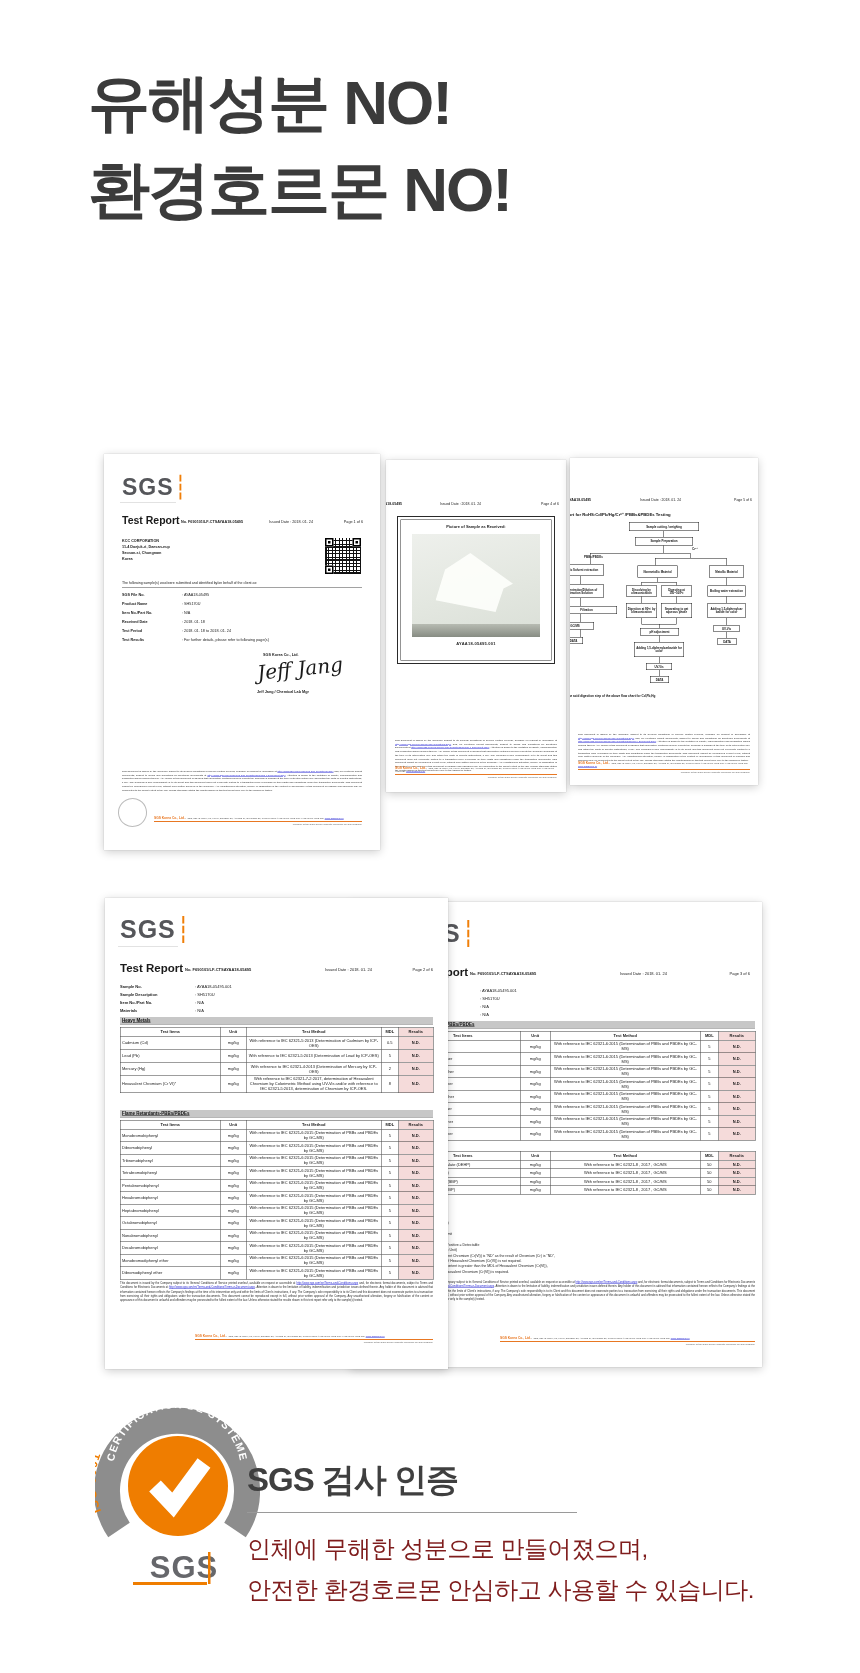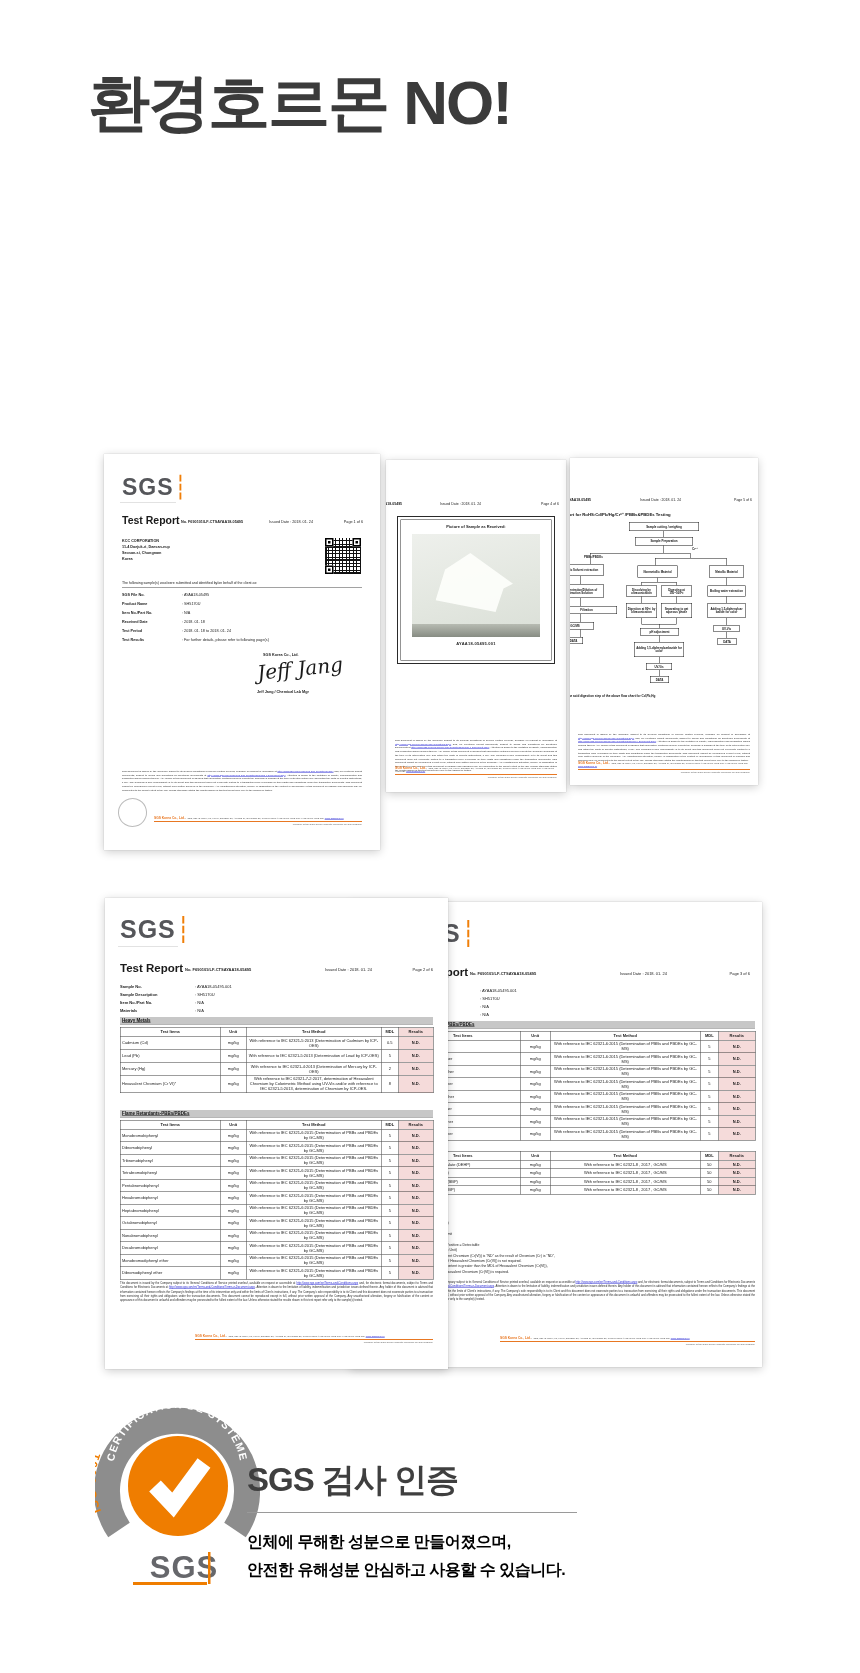--- a/index.html
+++ b/index.html
@@ -72,26 +72,27 @@
   
   .photo { position:relative; background:linear-gradient(165deg,#eef0ec 0%, #e3e7e0 55%, #dadfd7 100%); overflow:hidden; }
   .blob  { position:absolute; background:rgba(253,254,251,.93);
            clip-path:polygon(46% 0, 100% 52%, 88% 60%, 78% 100%, 2% 80%, 14% 28%);
            box-shadow:0 2px 6px rgba(80,90,80,.35); }
   .ruler { position:absolute; left:0; right:0; bottom:0; background:linear-gradient(#b7bbb2,#878c83); }
   .ruler::after { content:""; position:absolute; left:4px; right:4px; top:0; height:9px;
            background:repeating-linear-gradient(90deg, rgba(25,25,25,.85) 0 1px, transparent 1px 8px); }
 
   .cert-title { font-size:33px; font-weight:800; color:#3f3f3f; letter-spacing:-1px; }
-  .cert-desc  { font-size:16px; color:#000000; line-height:1.72; letter-spacing:-0.5px;font-weight:bold; }
+  .cert-desc  { font-size:24px; color:#7f1d1d; line-height:1.72; letter-spacing:-0.5px; }
 </style>
 </head>
 <body>
 
 <div class="abs main-title">
+  <div>유해성분 NO!</div>
   <div>환경호르몬 NO!</div>
 </div>
 <div class="abs main-sub">
 </div>
 
 <div class="page" id="p2" style="left:386px; top:460px; width:180px; height:332px; z-index:1;">
   <div class="inner" style="width:360px; height:664px;">
     <div class="abs tiny7 b" style="left:-16px; top:84px;">AYAA18-05495</div>
     <div class="abs tiny7" style="left:108px; top:84px;">Issued Date :  2018. 01. 24</div>
     <div class="abs tiny7" style="right:14px; top:84px;">Page 4 of 6</div>
@@ -688,14 +689,14 @@
   <path d="M 60 118 L 78 137 L 109 95" fill="none" stroke="#ffffff" stroke-width="16"></path>
   <text x="89" y="210" font-size="31" font-weight="bold" fill="#66676b" letter-spacing="1" text-anchor="middle" font-family="Liberation Sans, sans-serif">SGS</text>
   <rect x="38" y="214" width="74" height="3" fill="#ef7d00"></rect>
   <rect x="113" y="184" width="2.5" height="32" fill="#ef7d00"></rect>
 </svg>
 
 <div class="abs cert-title" style="left:247px; top:1458px;">SGS 검사 인증</div>
 <div class="abs" style="left:247px; top:1512px; width:330px; height:1px; background:#9a9a9a;"></div>
 <div class="abs cert-desc" style="left:247px; top:1528px;">
   <div>인체에 무해한 성분으로 만들어졌으며,</div>
-  <div>안전한 유해성분 안심하고 사용할 수 있습니다.</div>
+  <div>안전한 환경호르몬 안심하고 사용할 수 있습니다.</div>
 </div>
 
 </body></html>

